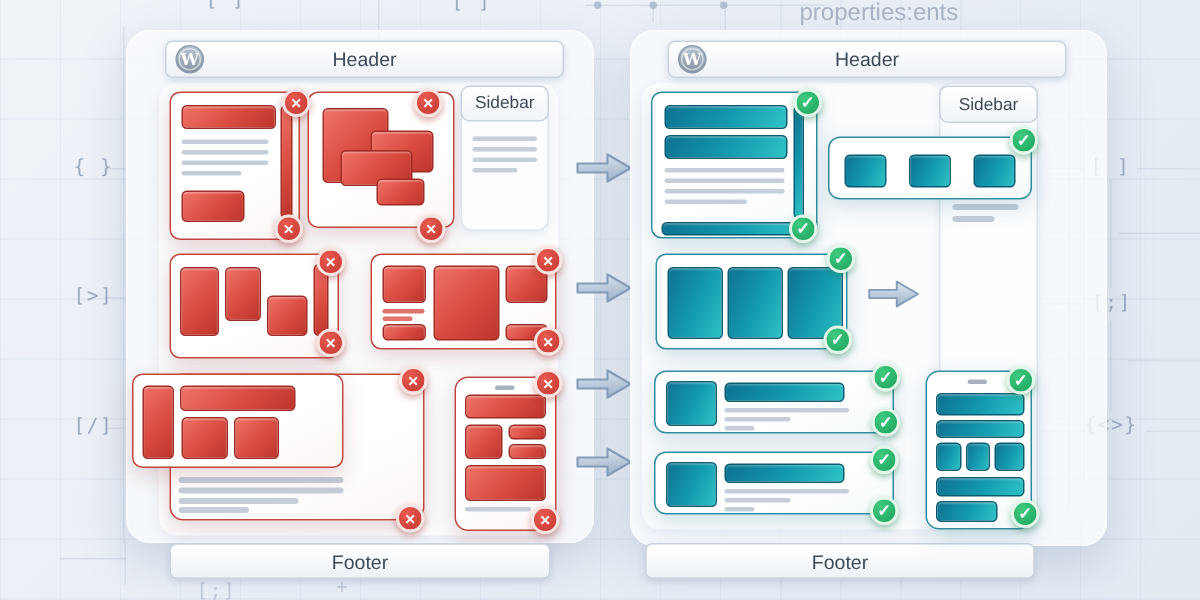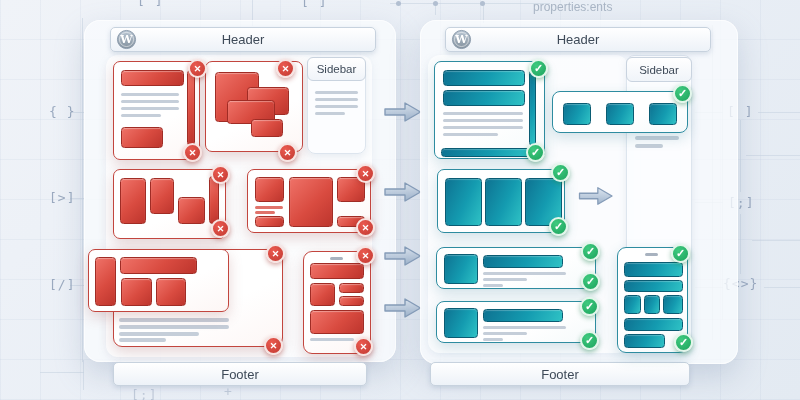--- a/index.html
+++ b/index.html
@@ -8,21 +8,21 @@
     background:linear-gradient(135deg,#f0f3f8 0%,#eaeff6 45%,#e3eaf2 100%);
     font-family:"Liberation Sans",sans-serif;}
   #stage::before{content:"";position:absolute;inset:0;
     background:repeating-linear-gradient(0deg,rgba(150,170,200,.10) 0 1px,transparent 1px 40px),
                repeating-linear-gradient(90deg,rgba(150,170,200,.10) 0 1px,transparent 1px 40px);}
   .a{position:absolute;}
   .cl{background:#c8d4e1;opacity:.6;}
   .dot{width:5px;height:5px;border-radius:50%;background:#b2bfd1;}
   .sym{font-family:"DejaVu Sans Mono",monospace;font-size:13px;color:#9aa9bf;letter-spacing:1px;white-space:pre;}
   .faint{opacity:.5;}
-  .ann{font-size:12px;color:#a9b5c5;}
+  .ann{font-size:16px;color:#a9b5c5;}
   .panel{background:rgba(249,251,254,.78);border-radius:16px;
     box-shadow:0 12px 30px rgba(125,145,175,.30), inset 0 0 0 1px rgba(255,255,255,.65);}
   .subpanel{background:rgba(255,255,255,.62);border-radius:12px;box-shadow:0 3px 10px rgba(140,160,190,.12);}
   .sbcol{background:rgba(252,253,255,.92);border:1px solid #dde5ee;border-radius:8px;box-shadow:0 3px 8px rgba(140,160,190,.18);}
   .bar{background:linear-gradient(#ffffff,#edf2f8);border:1px solid #c7d2de;border-radius:5px;
     box-shadow:0 2px 5px rgba(130,150,180,.28);display:flex;align-items:center;justify-content:center;
     font-size:13px;font-weight:500;color:#3e4a58;}
   .slabel{background:linear-gradient(#ffffff,#f0f4f9);border:1px solid #c9d3df;border-radius:6px;
     display:flex;align-items:center;justify-content:center;font-size:11.5px;color:#3e4a58;z-index:2;}
   .card{position:absolute;}

